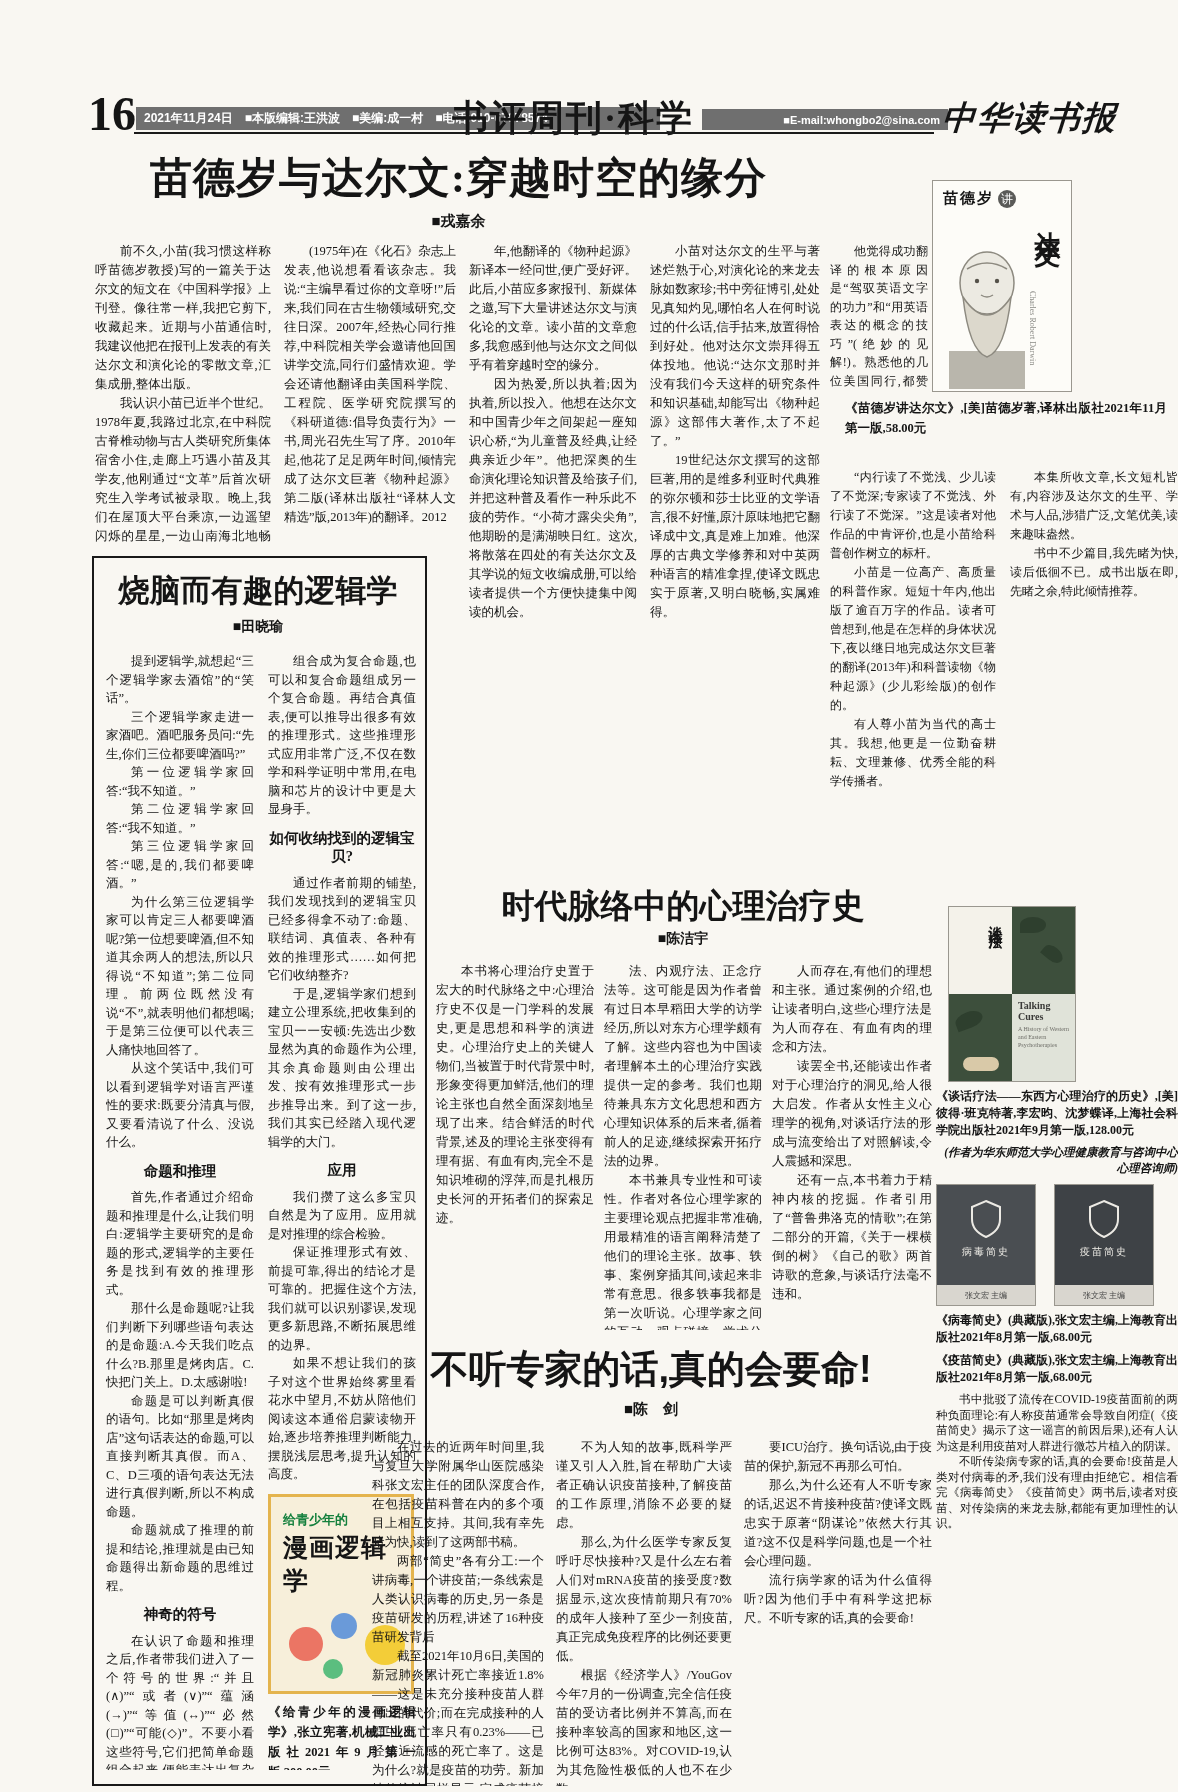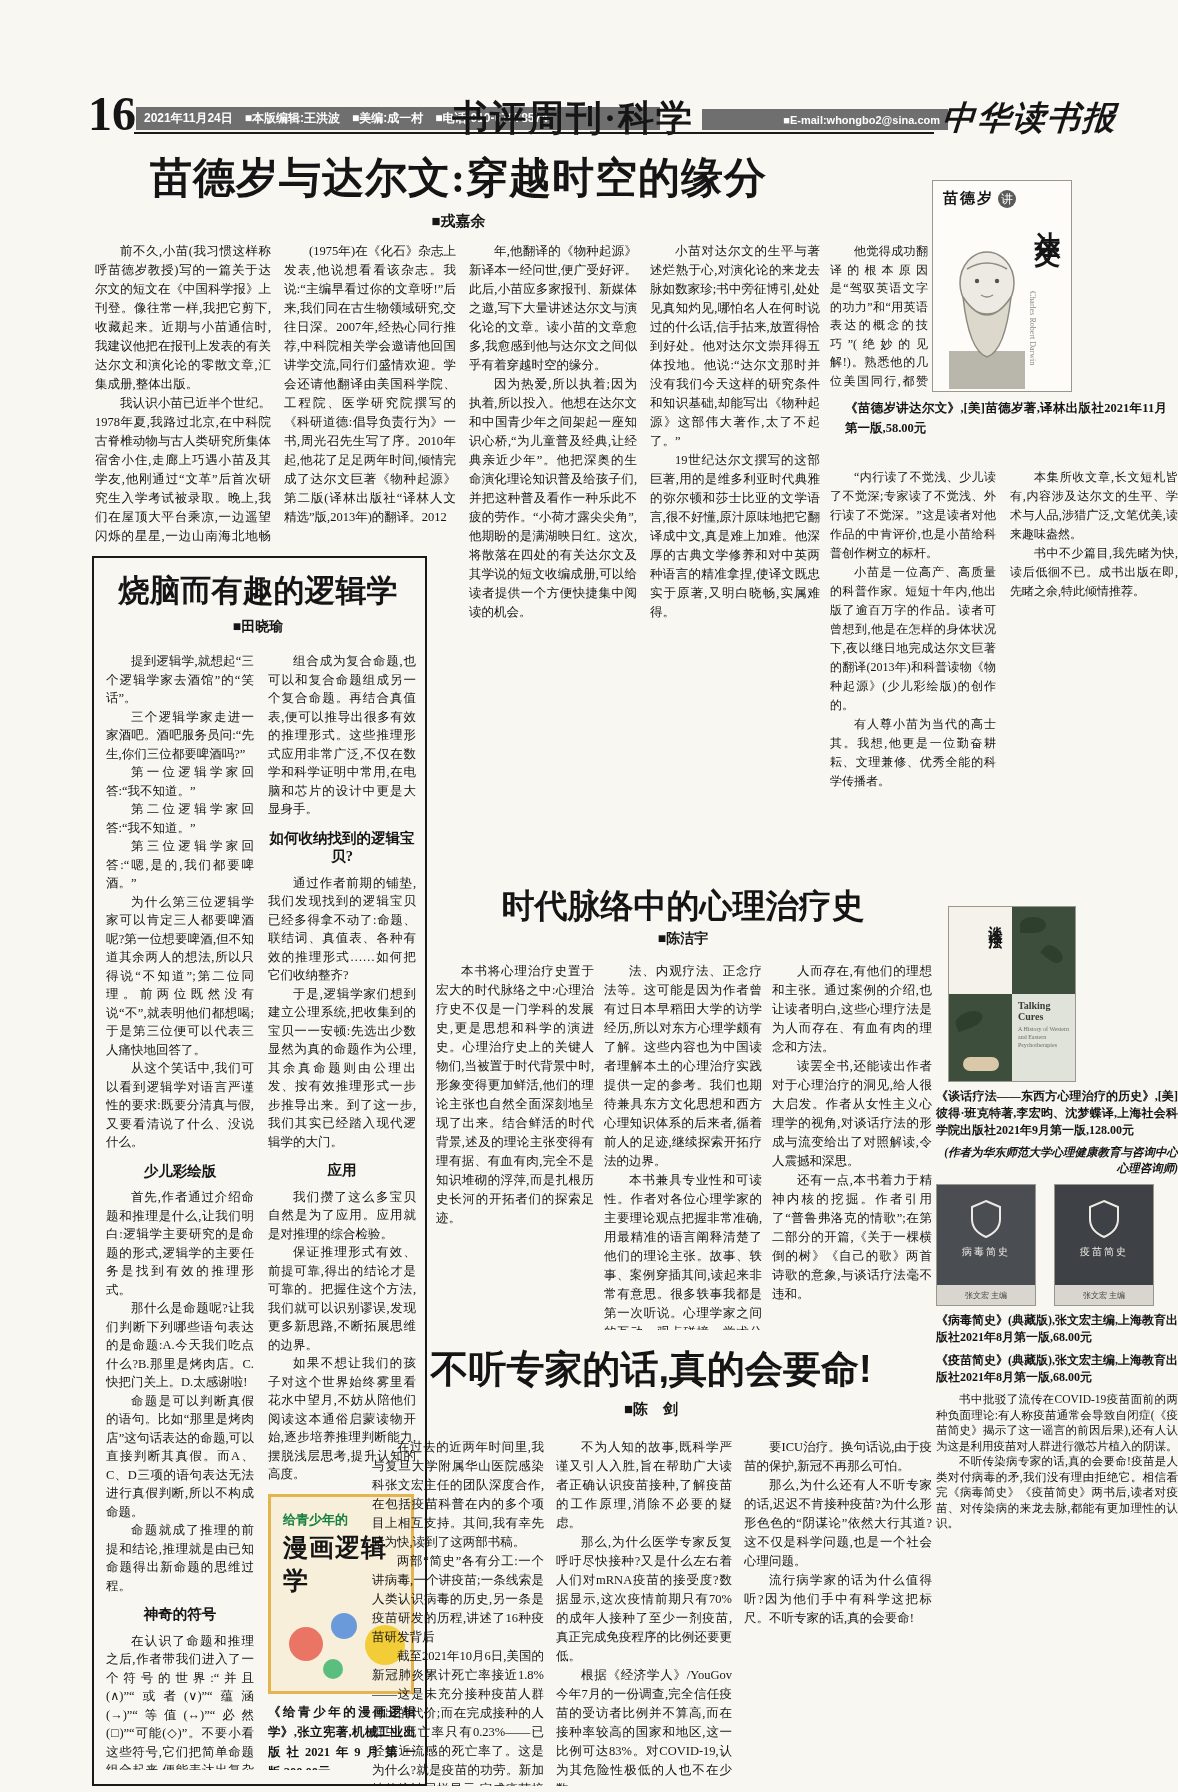--- a/index.html
+++ b/index.html
@@ -110,21 +110,21 @@
   <div class="abs headline" style="left:100px;top:570px;width:316px;font-size:31px;">烧脑而有趣的逻辑学</div>
   <div class="abs byline" style="left:100px;top:618px;width:316px;font-size:14px;">■田晓瑜</div>
   <div class="abs col" style="left:106px;top:652px;width:148px;height:1118px;line-height:18.5px;">
       <div class="para">提到逻辑学,就想起“三个逻辑学家去酒馆”的“笑话”。</div>
       <div class="para">三个逻辑学家走进一家酒吧。酒吧服务员问:“先生,你们三位都要啤酒吗?”</div>
       <div class="para">第一位逻辑学家回答:“我不知道。”</div>
       <div class="para">第二位逻辑学家回答:“我不知道。”</div>
       <div class="para">第三位逻辑学家回答:“嗯,是的,我们都要啤酒。”</div>
       <div class="para">为什么第三位逻辑学家可以肯定三人都要啤酒呢?第一位想要啤酒,但不知道其余两人的想法,所以只得说“不知道”;第二位同理。前两位既然没有说“不”,就表明他们都想喝;于是第三位便可以代表三人痛快地回答了。</div>
       <div class="para">从这个笑话中,我们可以看到逻辑学对语言严谨性的要求:既要分清真与假,又要看清说了什么、没说什么。</div>
-      <div class="subhead">少儿彩绘版</div>
+      <div class="subhead">命题和推理</div>
       <div class="para">首先,作者通过介绍命题和推理是什么,让我们明白:逻辑学主要研究的是命题的形式,逻辑学的主要任务是找到有效的推理形式。</div>
       <div class="para">那什么是命题呢?让我们判断下列哪些语句表达的是命题:A.今天我们吃点什么?B.那里是烤肉店。C.快把门关上。D.太感谢啦!</div>
       <div class="para">命题是可以判断真假的语句。比如“那里是烤肉店”这句话表达的命题,可以直接判断其真假。而A、C、D三项的语句表达无法进行真假判断,所以不构成命题。</div>
       <div class="para">命题就成了推理的前提和结论,推理就是由已知命题得出新命题的思维过程。</div>
       <div class="subhead">神奇的符号</div>
       <div class="para">在认识了命题和推理之后,作者带我们进入了一个符号的世界:“并且(∧)”“或者(∨)”“蕴涵(→)”“等值(↔)”“必然(□)”“可能(◇)”。不要小看这些符号,它们把简单命题组合起来,便能表达出复杂的思想。</div>
     </div>
   <div class="abs" style="left:268px;top:652px;width:148px;height:1118px;overflow:hidden;">
     <div class="col" style="width:148px;line-height:18.5px;overflow:visible;">
         <div class="para">组合成为复合命题,也可以和复合命题组成另一个复合命题。再结合真值表,便可以推导出很多有效的推理形式。这些推理形式应用非常广泛,不仅在数学和科学证明中常用,在电脑和芯片的设计中更是大显身手。</div>
@@ -169,21 +169,21 @@
       <div class="para">两部“简史”各有分工:一个讲病毒,一个讲疫苗;一条线索是人类认识病毒的历史,另一条是疫苗研发的历程,讲述了16种疫苗研发背后</div>
       <div class="para">截至2021年10月6日,美国的新冠肺炎累计死亡率接近1.8%——这是未充分接种疫苗人群付出的代价;而在完成接种的人群中,死亡率只有0.23%——已经接近流感的死亡率了。这是为什么?就是疫苗的功劳。新加坡的统计同样显示:完成疫苗接种的感染者中,绝大多数为无症状或轻症,只有2%是重症,其中仅0.2%需</div>
     </div>
   <div class="abs col" style="left:556px;top:1438px;width:176px;height:348px;">
       <div class="para">不为人知的故事,既科学严谨又引人入胜,旨在帮助广大读者正确认识疫苗接种,了解疫苗的工作原理,消除不必要的疑虑。</div>
       <div class="para">那么,为什么医学专家反复呼吁尽快接种?又是什么左右着人们对mRNA疫苗的接受度?数据显示,这次疫情前期只有70%的成年人接种了至少一剂疫苗,真正完成免疫程序的比例还要更低。</div>
       <div class="para">根据《经济学人》/YouGov今年7月的一份调查,完全信任疫苗的受访者比例并不算高,而在接种率较高的国家和地区,这一比例可达83%。对COVID-19,认为其危险性极低的人也不在少数。</div>
     </div>
   <div class="abs col" style="left:744px;top:1438px;width:188px;height:348px;">
       <div class="para">要ICU治疗。换句话说,由于疫苗的保护,新冠不再那么可怕。</div>
-      <div class="para">那么,为什么还有人不听专家的话,迟迟不肯接种疫苗?为什么形形色色的“阴谋论”依然大行其道?这不仅是科学问题,也是一个社会心理问题。</div>
+      <div class="para">那么,为什么还有人不听专家的话,迟迟不肯接种疫苗?使译文既忠实于原著“阴谋论”依然大行其道?这不仅是科学问题,也是一个社会心理问题。</div>
       <div class="para">流行病学家的话为什么值得听?因为他们手中有科学这把标尺。不听专家的话,真的会要命!</div>
     </div>
 
   <div class="abs sidebar-flow" style="left:936px;top:906px;width:242px;height:880px;">
 
     <div class="cover" style="width:128px;height:176px;margin-left:12px;flex:none;">
       <div class="tc-grid">
         <div style="background:#f4f2ea;position:relative;">
           <div class="vtext" style="position:absolute;top:8px;right:8px;font-size:14px;font-weight:bold;letter-spacing:3px;">谈话疗法</div>
         </div>

